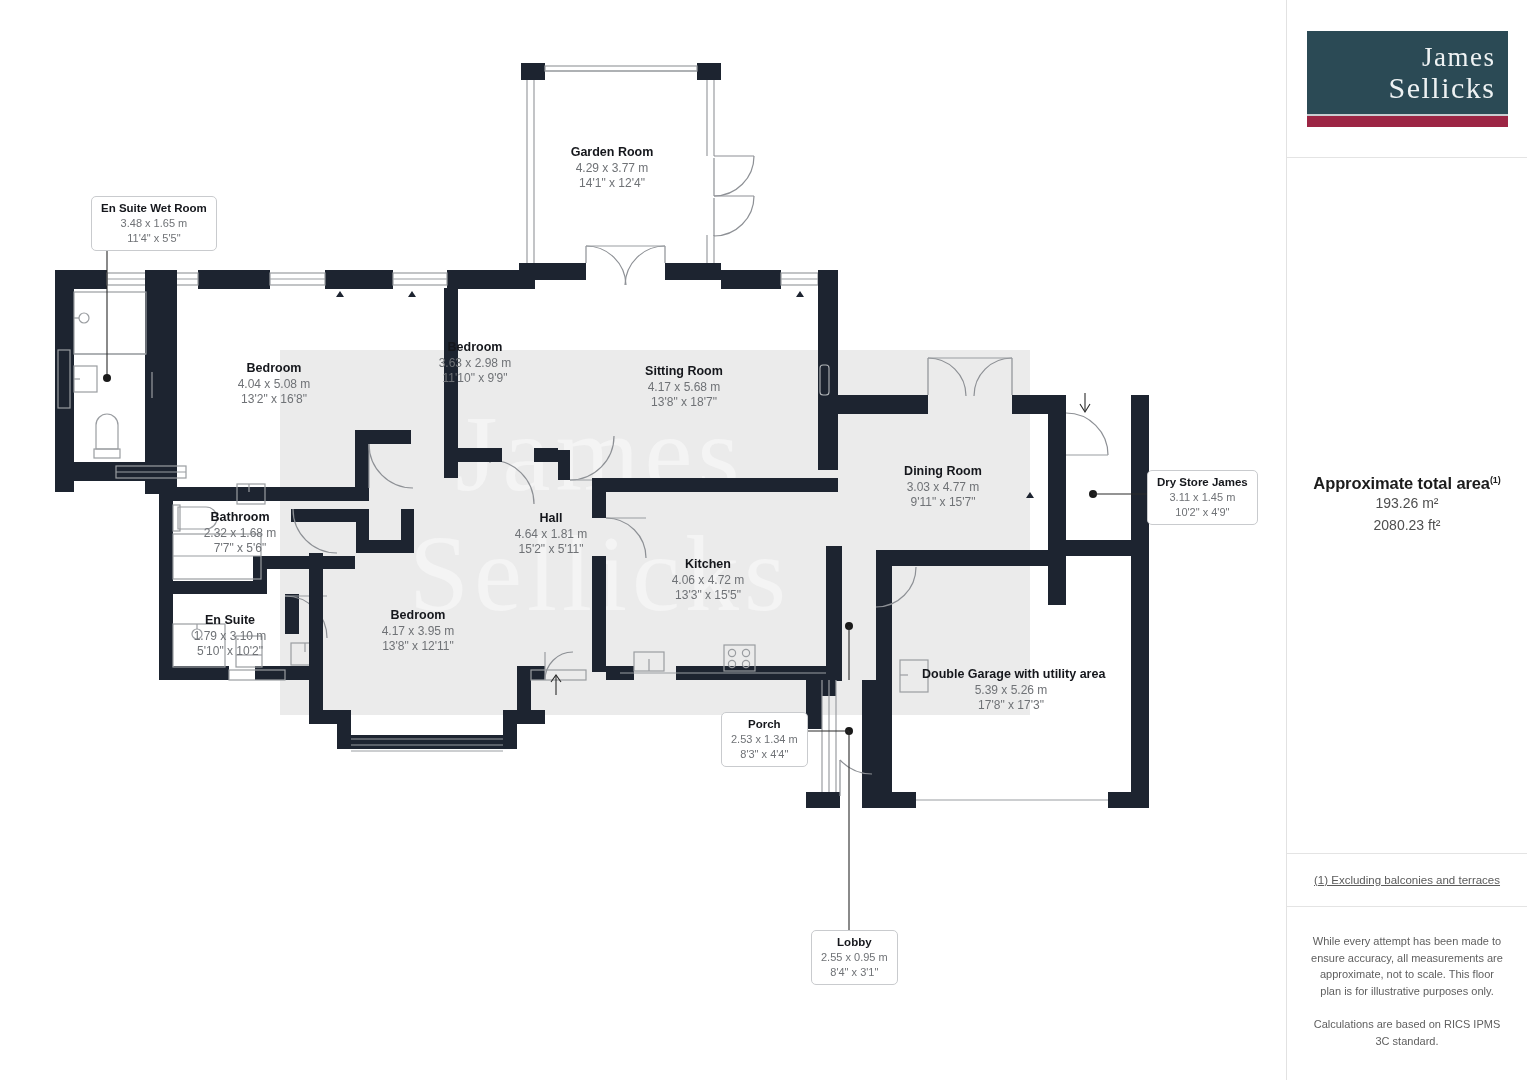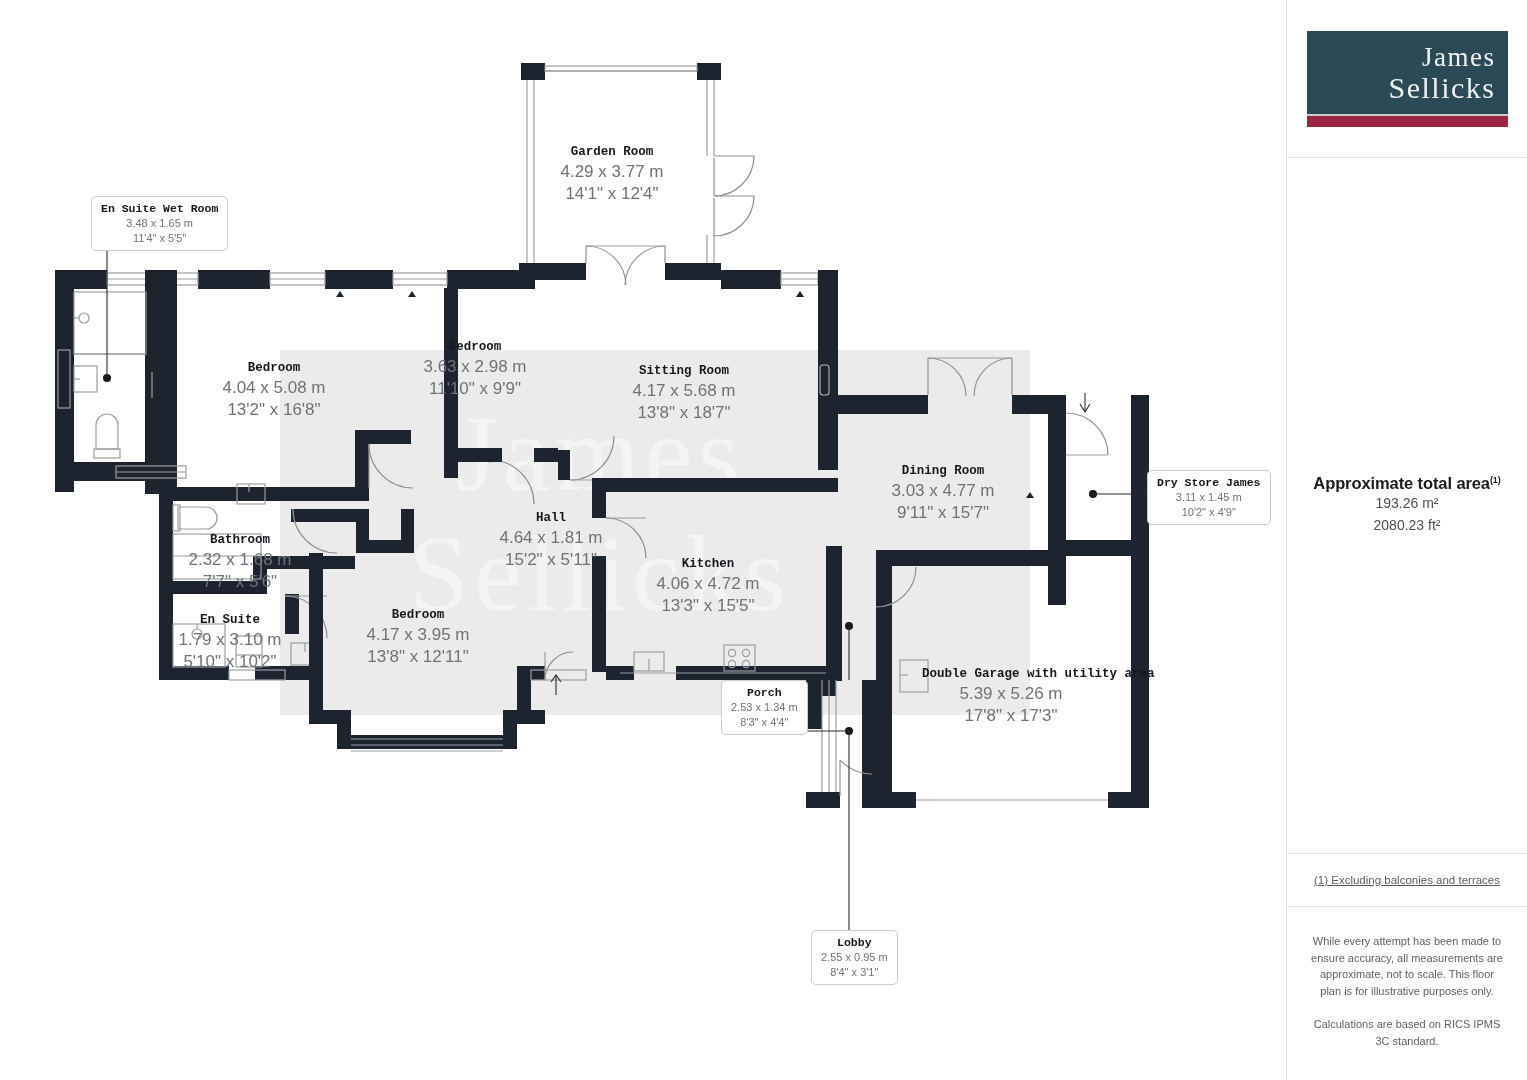--- a/index.html
+++ b/index.html
@@ -107,24 +107,23 @@
     position: absolute;
     text-align: center;
     white-space: nowrap;
     pointer-events: none;
   }
   .rlabel .rname {
     font-size: 12.5px;
     font-weight: bold;
     color: #15171c;
     line-height: 1.32;
-    font-family: Liberation Mono, monospace;
   }
   .rlabel .rdim {
-    font-size: 17px;
+    font-size: 12px;
     color: #6f7276;
     line-height: 1.32;
   }
   .boxed {
     background: #ffffff;
     border: 1px solid #c9cbce;
     border-radius: 5px;
     padding: 4px 9px 5px 9px;
   }
   .boxed .rname { font-size: 11.5px; }
@@ -516,21 +515,21 @@
     </div>
 
     <div class="rlabel" style="left:1147px; top:470px;">
       <div class="boxed">
         <div class="rname">Dry Store James</div>
         <div class="rdim">3.11 x 1.45 m</div>
         <div class="rdim">10'2" x 4'9"</div>
       </div>
     </div>
 
-    <div class="rlabel" style="left:185px; top:532px; width:110px;">
+    <div class="rlabel" style="left:185px; top:509px; width:110px;">
       <div class="rname">Bathroom</div>
       <div class="rdim">2.32 x 1.68 m</div>
       <div class="rdim">7'7" x 5'6"</div>
     </div>
 
     <div class="rlabel" style="left:496px; top:510px; width:110px;">
       <div class="rname">Hall</div>
       <div class="rdim">4.64 x 1.81 m</div>
       <div class="rdim">15'2" x 5'11"</div>
     </div>
@@ -552,21 +551,21 @@
       <div class="rdim">4.17 x 3.95 m</div>
       <div class="rdim">13'8" x 12'11"</div>
     </div>
 
     <div class="rlabel" style="left:922px; top:666px; width:178px;">
       <div class="rname">Double Garage with utility area</div>
       <div class="rdim">5.39 x 5.26 m</div>
       <div class="rdim">17'8" x 17'3"</div>
     </div>
 
-    <div class="rlabel" style="left:721px; top:680px;">
+    <div class="rlabel" style="left:721px; top:712px;">
       <div class="boxed">
         <div class="rname">Porch</div>
         <div class="rdim">2.53 x 1.34 m</div>
         <div class="rdim">8'3" x 4'4"</div>
       </div>
     </div>
 
     <div class="rlabel" style="left:811px; top:930px;">
       <div class="boxed">
         <div class="rname">Lobby</div>

